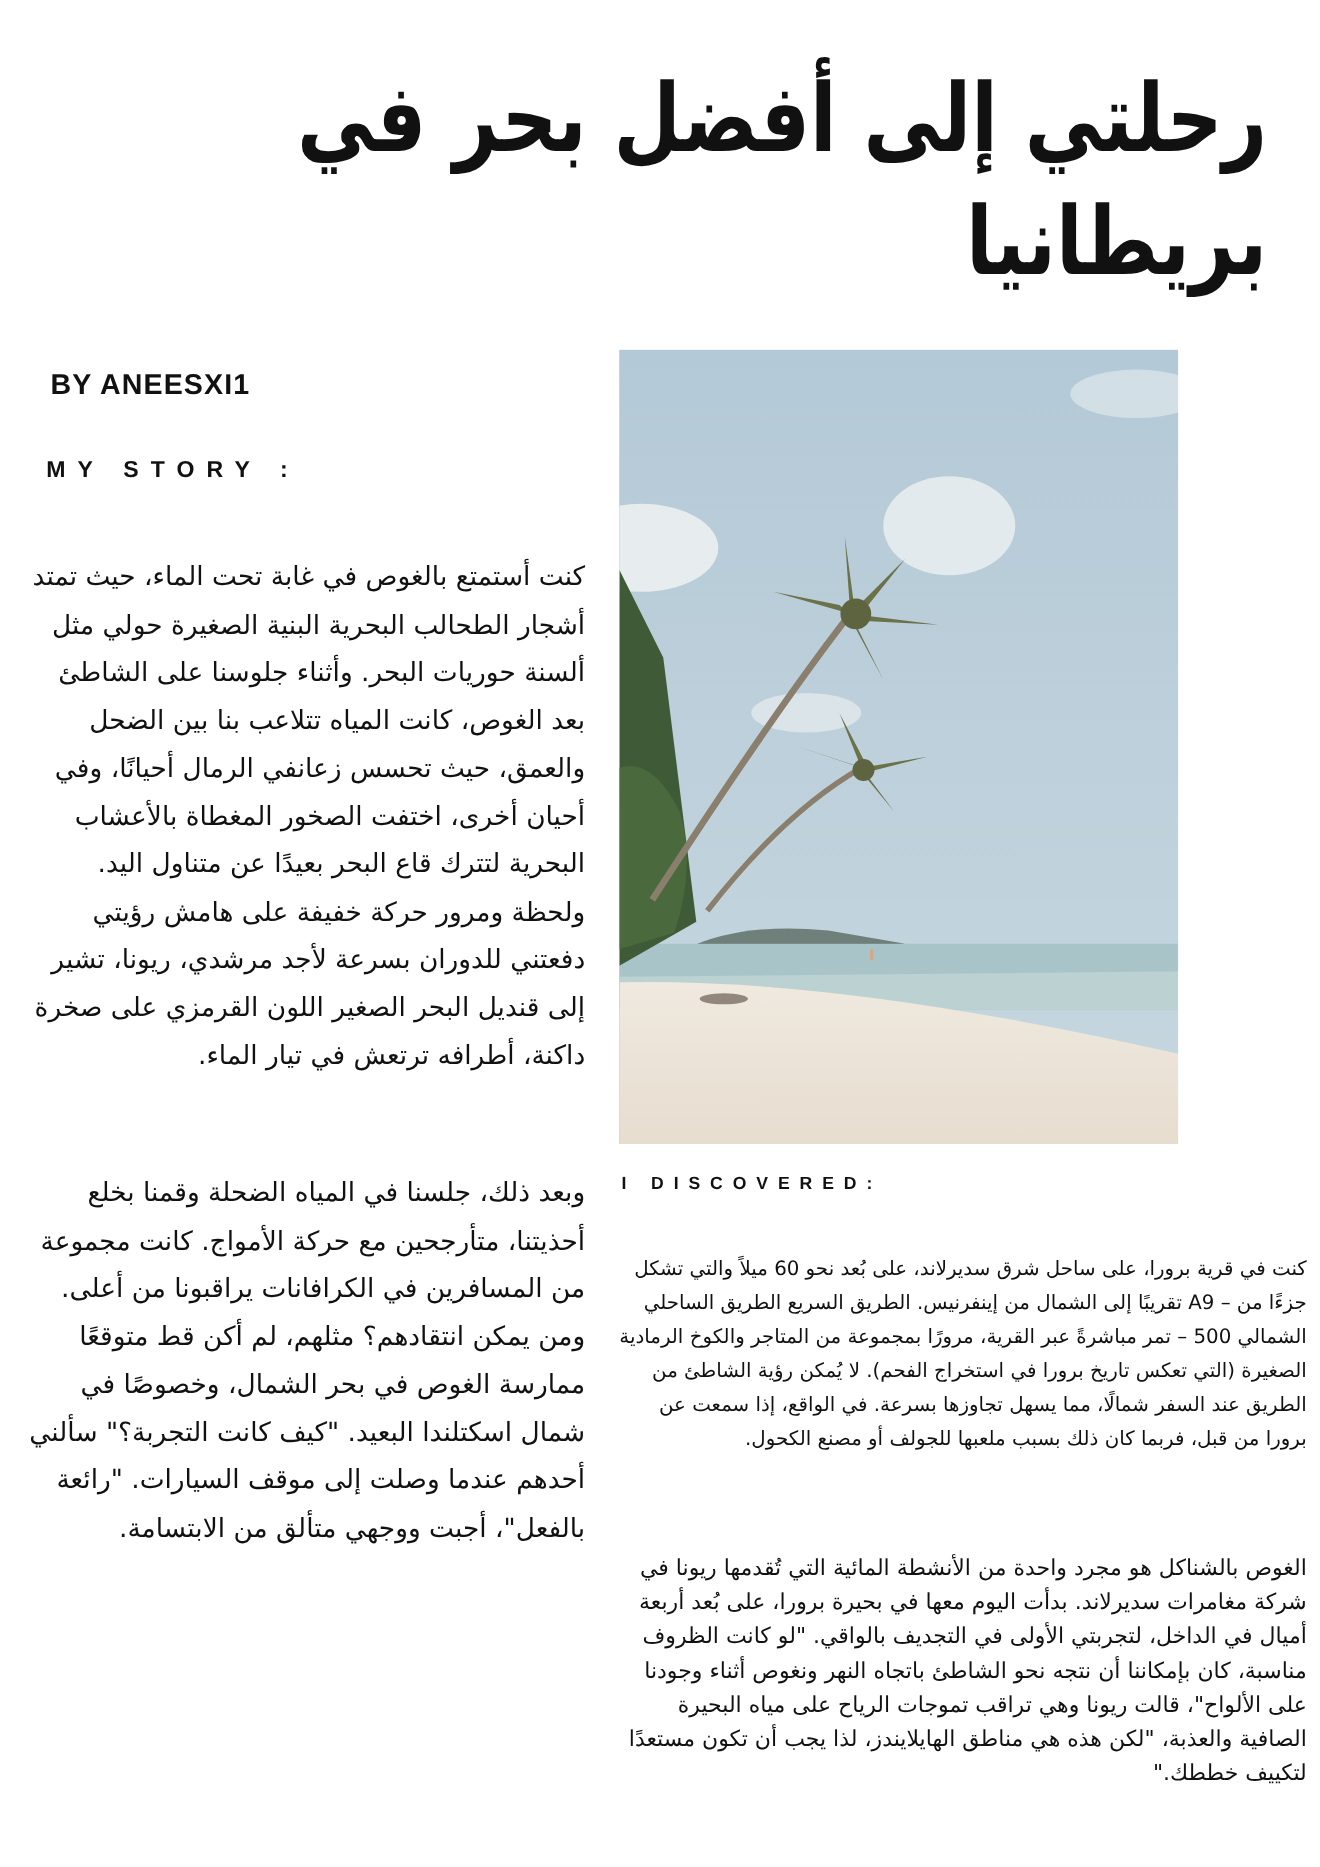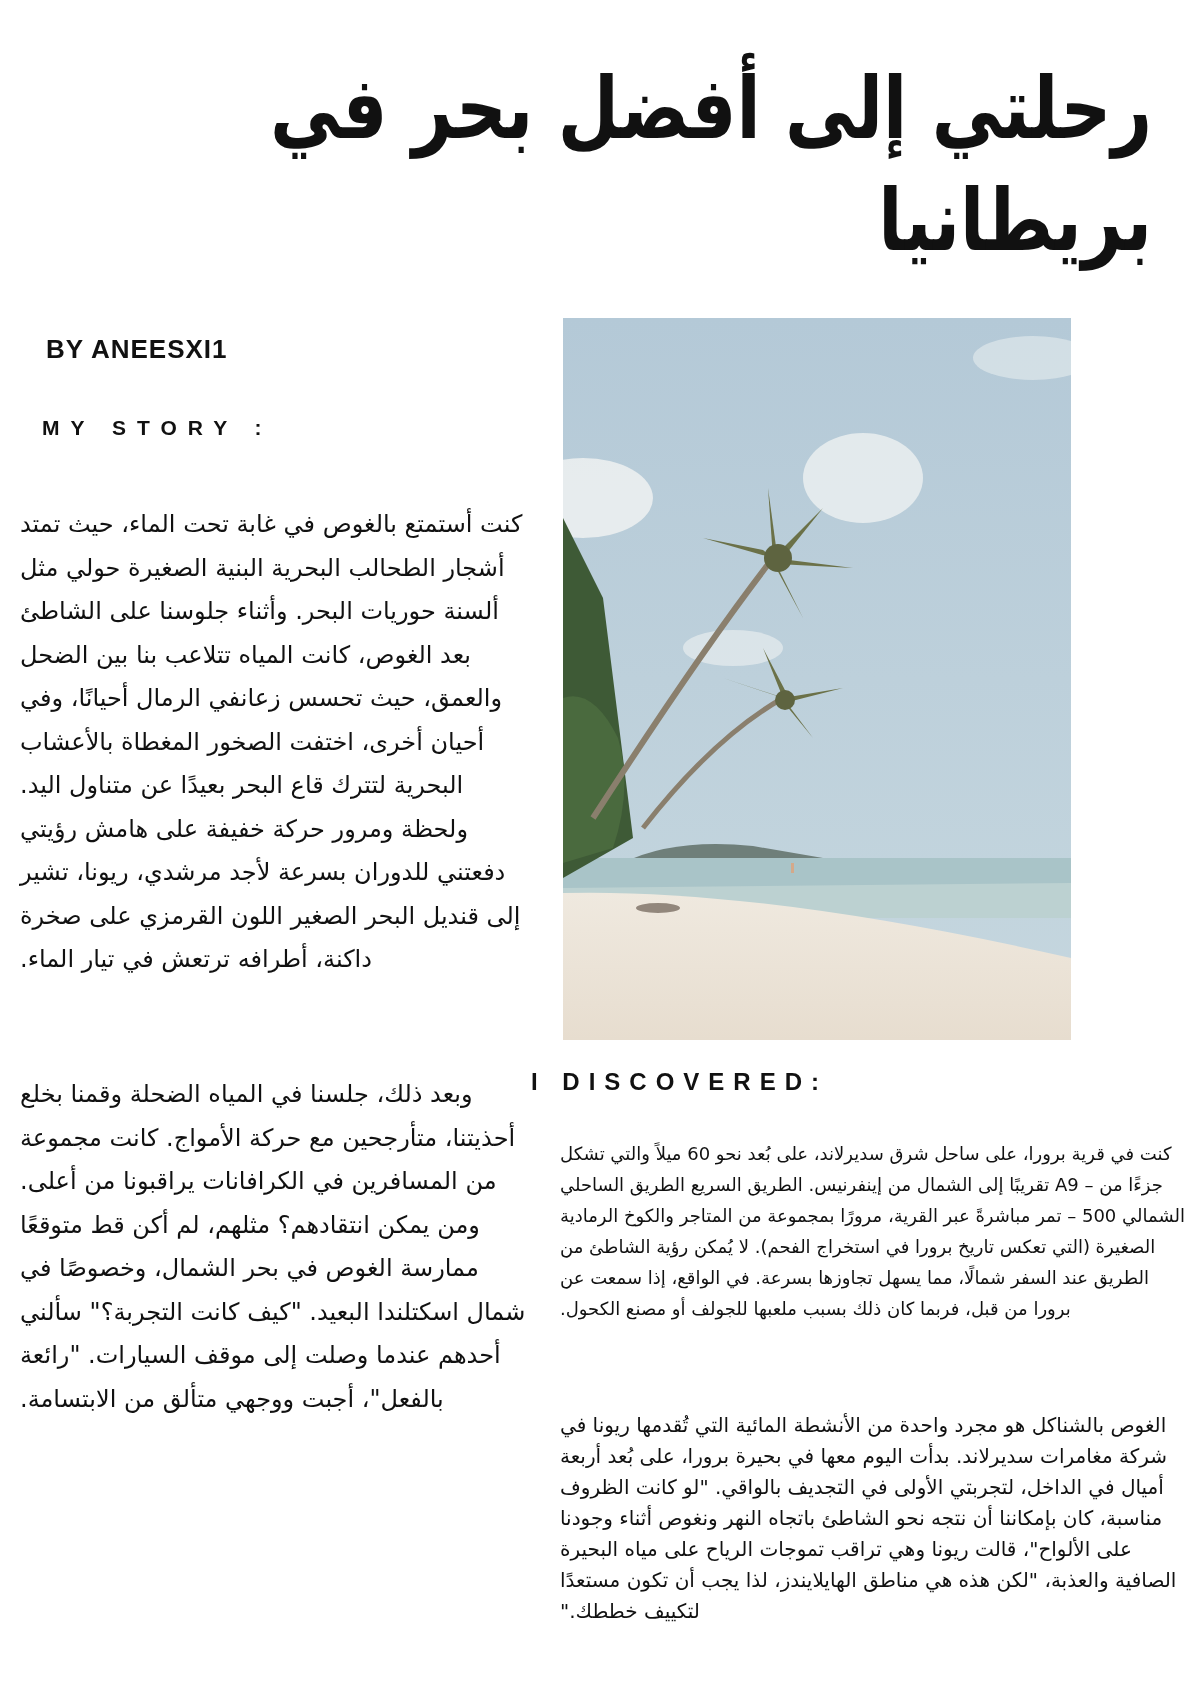--- a/index.html
+++ b/index.html
@@ -2,24 +2,24 @@
 <html><head>
 <meta charset="utf-8">
 <style>
   html, body { margin: 0; padding: 0; background: #ffffff; }
   body { width: 1200px; height: 1697px; position: relative; overflow: hidden; color: #111111; font-family: "DejaVu Sans", sans-serif; }
   .title { position: absolute; right: 48px; top: 52px; width: 1000px; direction: rtl; text-align: right; font-family: "DejaVu Sans", sans-serif; font-weight: bold; font-size: 86px; line-height: 112px; letter-spacing: 2px; margin: 0; transform: scaleX(0.82); transform-origin: right top; width: 1220px; }
   .byline { position: absolute; left: 46px; top: 334px; font-family: "Liberation Sans", sans-serif; font-weight: bold; font-size: 26px; letter-spacing: 1px; }
   .photo { position: absolute; left: 563px; top: 318px; width: 508px; height: 722px; overflow: hidden; background: #b9ccd9; }
   .label { position: absolute; font-family: "Liberation Sans", sans-serif; font-weight: bold; font-size: 21px; letter-spacing: 11px; }
   .label.story { left: 22px; top: 416px; margin-left: 20px; }
-  .label.disc { left: 531px; top: 1068px; font-size: 24px; letter-spacing: 9px; }
-  .para { position: absolute; direction: rtl; text-align: left; font-family: "DejaVu Sans", sans-serif; margin: 0; }
+  .label.disc { left: 565px; top: 1068px; font-size: 16px; letter-spacing: 9px; }
+  .para { position: absolute; direction: rtl; text-align: right; font-family: "DejaVu Sans", sans-serif; margin: 0; }
   .story1 { left: 20px; width: 512px; top: 503px; font-size: 24px; line-height: 43.5px; }
-  .story2 { left: 20px; width: 512px; top: 1063px; font-size: 24px; line-height: 43.5px; margin-top: 10px; }
+  .story2 { left: 20px; width: 512px; top: 1063px; font-size: 24px; line-height: 43.5px; }
   .disc1 { left: 560px; width: 628px; top: 1138px; font-size: 18px; line-height: 31px; }
   .disc2 { left: 560px; width: 628px; top: 1410px; font-size: 20px; line-height: 31px; }
 </style>
 </head>
 <body>
 
 <h1 class="title">رحلتي إلى أفضل بحر في بريطانيا</h1>
 
 <div class="byline">BY ANEESXI1</div>
 

